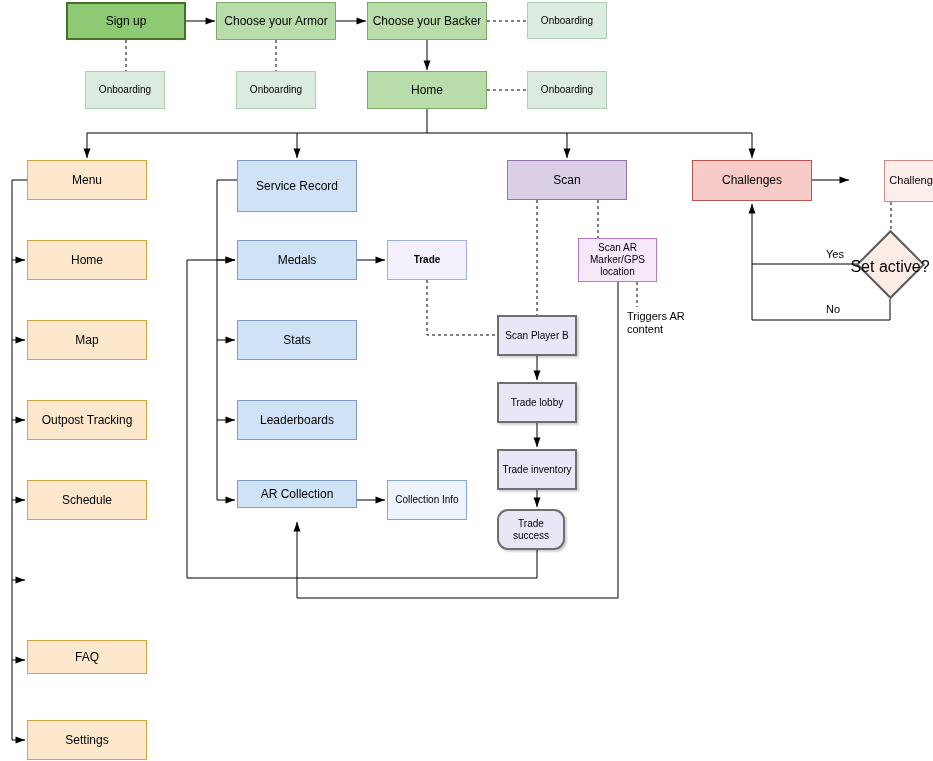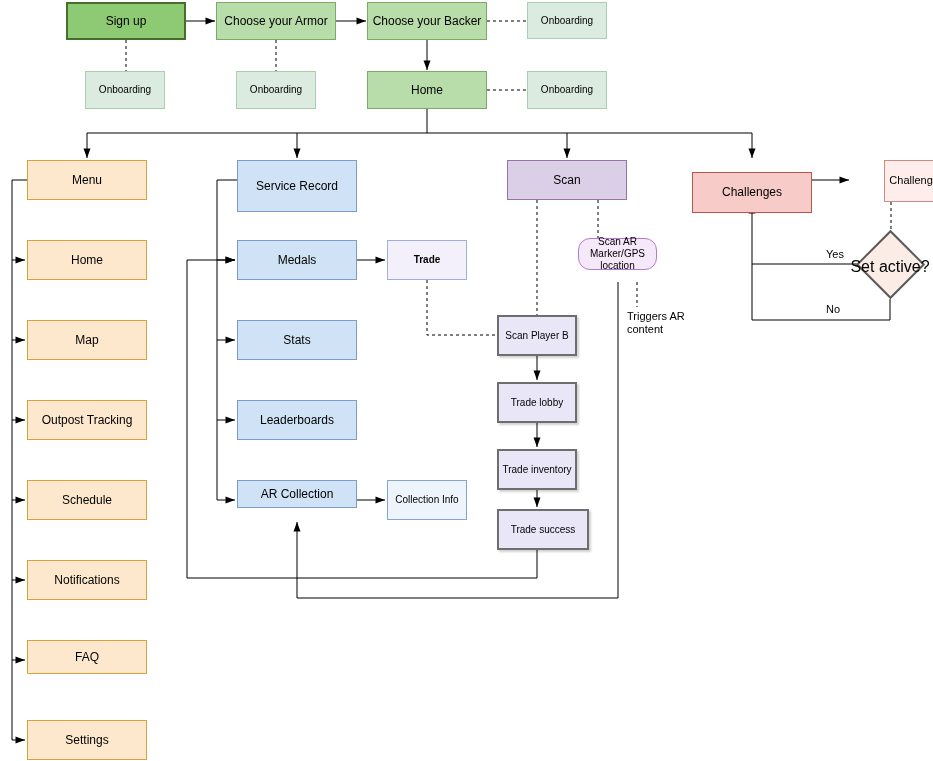--- a/index.html
+++ b/index.html
@@ -19,21 +19,21 @@
   .green      { background:var(--green-fill,#b9dcab); border:1px solid var(--green-border,#79ab66); }
   .onboard    { background:var(--onboarding-fill,#dcebdf); border:1px solid var(--onboarding-border,#a9cfae); }
   .orange     { background:var(--orange-fill,#fde8cd); border:1px solid var(--orange-border,#d9a33b); }
   .blue       { background:var(--blue-fill,#d0e2f5); border:1px solid var(--blue-border,#7b9cc9); }
   .trade      { background:var(--trade-fill,#f3f0fc); border:1px solid var(--trade-border,#9fafdd);font-weight:bold; }
   .collection { background:var(--collection-fill,#edf4fc); border:1px solid var(--collection-border,#84a4d4); }
   .scan       { background:var(--scan-fill,#dbcfe8); border:1px solid var(--scan-border,#9673a6); }
   .scanar     { background:var(--scan-ar-fill,#f5e8f9); border:1px solid var(--scan-ar-border,#b878d0); padding:0 10px; }
   .chainbox   { background:var(--trade-chain-fill,#e9e6f8); border:2px solid var(--trade-chain-border,#6e6e6e);
                 box-shadow:2px 2px 2px rgba(0,0,0,0.18); }
-  .challenges { background:var(--challenges-fill,#f6cbc8); border:1px solid var(--challenges-border,#b85450);margin-top:12px; }
+  .challenges { background:var(--challenges-fill,#f6cbc8); border:1px solid var(--challenges-border,#b85450); }
   .chinfo     { background:var(--challenge-info-fill,#fdeeec); border:1px solid var(--challenge-info-border,#d08a84); font-size:11px; }
   .diamond {
     position:absolute; left:866px; top:240px; width:49px; height:49px;
     transform:rotate(45deg); box-sizing:border-box;
     background:var(--diamond-fill,#fcece6); border:2px solid var(--diamond-border,#5a5a5a);
   }
   .edge-label {
     position:absolute; font-size:11px; line-height:1.2; color:#000; background:#fff;
   }
   .center { text-align:center; }
@@ -103,38 +103,37 @@
   <div class="node onboard sm" style="left:85px;top:71px;width:80px;height:38px;">Onboarding</div>
   <div class="node onboard sm" style="left:236px;top:71px;width:80px;height:38px;">Onboarding</div>
   <div class="node green" style="left:367px;top:71px;width:120px;height:38px;">Home</div>
   <div class="node onboard sm" style="left:527px;top:71px;width:80px;height:38px;">Onboarding</div>
 
   <div class="node orange" style="left:27px;top:160px;width:120px;height:40px;text-align:right;">Menu</div>
   <div class="node orange" style="left:27px;top:240px;width:120px;height:40px;">Home</div>
   <div class="node orange" style="left:27px;top:320px;width:120px;height:40px;">Map</div>
   <div class="node orange" style="left:27px;top:400px;width:120px;height:40px;">Outpost Tracking</div>
   <div class="node orange" style="left:27px;top:480px;width:120px;height:40px;">Schedule</div>
-  <div class="node orange" style="left:27px;top:560px;width:120px;height:40px;">Notifications</div>
   <div class="node orange" style="left:27px;top:640px;width:120px;height:34px;">FAQ</div>
   <div class="node orange" style="left:27px;top:720px;width:120px;height:40px;">Settings</div>
 
   <div class="node blue" style="left:237px;top:160px;width:120px;height:52px;">Service Record</div>
   <div class="node blue" style="left:237px;top:240px;width:120px;height:40px;">Medals</div>
   <div class="node blue" style="left:237px;top:320px;width:120px;height:40px;">Stats</div>
   <div class="node blue" style="left:237px;top:400px;width:120px;height:40px;">Leaderboards</div>
   <div class="node blue" style="left:237px;top:480px;width:120px;height:28px;">AR Collection</div>
   <div class="node trade sm" style="left:387px;top:240px;width:80px;height:40px;">Trade</div>
   <div class="node collection sm" style="left:387px;top:480px;width:80px;height:40px;">Collection Info</div>
 
   <div class="node scan" style="left:507px;top:160px;width:120px;height:40px;">Scan</div>
-  <div class="node scanar sm" style="left:578px;top:238px;width:79px;height:32px;border-radius:12px;">Scan AR Marker/GPS location</div>
+  <div class="node scanar sm" style="left:578px;top:238px;width:79px;height:44px;">Scan AR Marker/GPS location</div>
   <div class="node chainbox sm" style="left:497px;top:315px;width:80px;height:41px;">Scan Player B</div>
   <div class="node chainbox sm" style="left:497px;top:382px;width:80px;height:41px;">Trade lobby</div>
   <div class="node chainbox sm" style="left:497px;top:449px;width:80px;height:41px;">Trade inventory</div>
-  <div class="node chainbox sm" style="left:497px;top:509px;width:92px;height:41px;">Trade success</div>
+  <div class="node chainbox sm" style="left:497px;top:509px;width:68px;height:41px;border-radius:11px;">Trade success</div>
 
   <div class="node challenges" style="left:692px;top:160px;width:120px;height:41px;">Challenges</div>
   <div class="node chinfo" style="left:884px;top:160px;width:81px;height:42px;">Challenge info</div>
   <div class="diamond"></div>
   <div class="edge-label center" style="left:850px;top:257px;width:80px;background:transparent;font-size:16px;">Set active?</div>
 
   <div class="edge-label" style="left:627px;top:310px;width:78px;">Triggers AR content</div>
   <div class="edge-label center" style="left:820px;top:248px;width:30px;">Yes</div>
   <div class="edge-label center" style="left:820px;top:303px;width:26px;">No</div>
 

